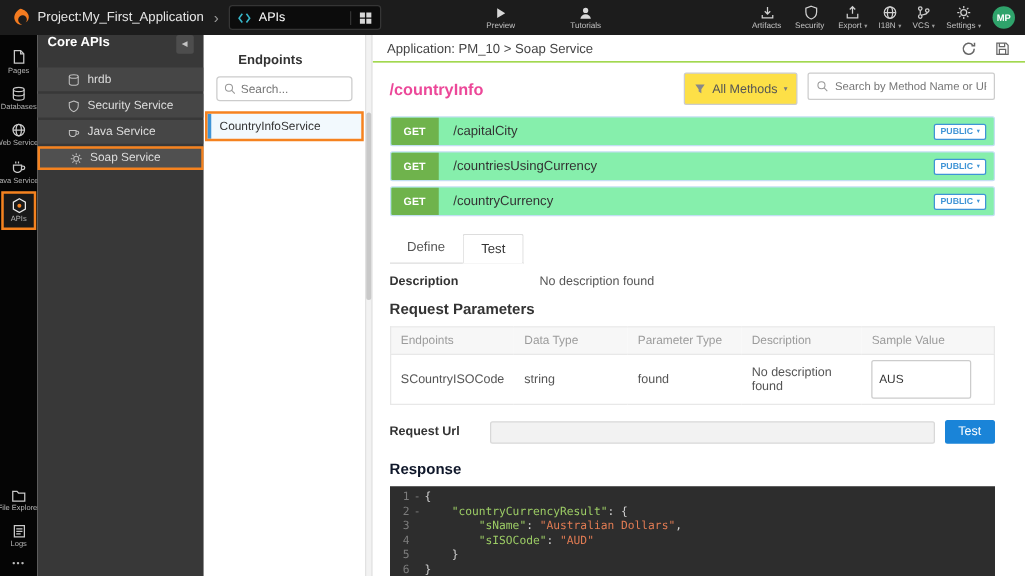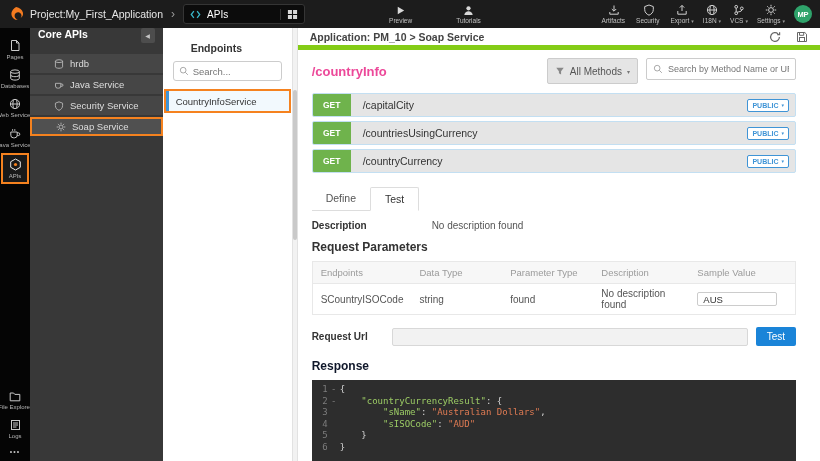--- a/index.html
+++ b/index.html
@@ -47,53 +47,53 @@
   .ep-search{margin:0 10px;height:20px;border:1px solid #ccc;border-radius:3px;display:flex;align-items:center;padding:0 5px;gap:4px;background:#fff}
   .ep-search input{border:0;outline:0;width:100%;font-size:9.5px;color:#555;font-family:inherit}
   .ep-item{margin:10px 3px 0;height:20px;display:flex;align-items:center;padding-left:7px;font-size:9.5px;color:#333;background:#f2f9fd;border-left:3px solid #3f94d6;outline:2px solid #f5821f;cursor:pointer}
 
   
   .splitter{flex:0 0 6px;background:#f2f2f2;border-left:1px solid #e2e2e2;border-right:1px solid #e2e2e2;position:relative}
   .split-thumb{position:absolute;left:0;top:62px;width:4px;height:150px;background:#c9c9c9;border-radius:2px;cursor:grab}
 
   
   .main{flex:1;min-width:0;display:flex;flex-direction:column;background:#fff}
-  .crumb{flex:0 0 22px;border-bottom:5px solid #84cc16;display:flex;align-items:center;padding:0 12px;font-size:10.5px;color:#444;font-weight:bold}
+  .crumb{flex:0 0 22px;border-bottom:1px solid #84cc16;display:flex;align-items:center;padding:0 12px;font-size:10.5px;color:#444;font-weight:normal}
   .crumb-acts{margin-left:auto;display:flex;gap:15px;align-items:center}
   .crumb-acts span{cursor:pointer;display:flex}
   .content{flex:1;min-height:0;padding:6px 24px 0 14px;display:flex;flex-direction:column;overflow:hidden}
   .svc-head{display:flex;align-items:center;margin:2px 0 9px}
   .svc-title{font-size:13px;color:#ec4899;font-weight:bold}
   .filters{margin-left:auto;display:flex;gap:8px}
-  .dd{height:22px;border:1px solid #ccc;border-radius:2px;background:#e5e5e5;display:flex;align-items:center;gap:5px;padding:12px 7px;font-size:10px;color:#555;cursor:pointer}
+  .dd{height:22px;border:1px solid #ccc;border-radius:2px;background:#fde047;display:flex;align-items:center;gap:5px;padding:12px 7px;font-size:10px;color:#555;cursor:pointer}
   .dd .dd-caret{font-size:6px;color:#777}
   .searchbox{height:22px;width:150px;border:1px solid #ccc;border-radius:2px;display:flex;align-items:center;gap:5px;padding:0 6px;background:#fff}
   .searchbox input{border:0;outline:0;font-size:9px;width:100%;color:#555;font-family:inherit}
 
-  .ep-row{height:24px;background:#e5e5e5;border:1px solid #c3dff2;border-radius:2px;display:flex;align-items:center;margin-bottom:4px;overflow:hidden;cursor:pointer}
+  .ep-row{height:24px;background:#86efac;border:1px solid #c3dff2;border-radius:2px;display:flex;align-items:center;margin-bottom:4px;overflow:hidden;cursor:pointer}
   .m-get{width:38px;align-self:stretch;background:#6fb34c;color:#fff;font-size:8.5px;font-weight:bold;display:flex;align-items:center;justify-content:center;cursor:pointer}
   .ep-path{font-size:10.5px;color:#333;margin-left:12px}
   .pub{margin-left:auto;margin-right:6px;border:1px solid #3f94d6;color:#3f94d6;background:#fff;font-size:7px;font-weight:bold;padding:2px 4px;border-radius:2px;display:flex;gap:3px;align-items:center;cursor:pointer}
   .pub .dd-caret{font-size:5px}
 
   .tabsbar{display:flex;margin-top:10px}
   .tabs{display:inline-flex;border-bottom:1px solid #ddd}
   .tab{font-size:10.5px;color:#555;padding:5px 14px;cursor:pointer}
   .tab.active{background:#fff;border:1px solid #ddd;border-bottom:1px solid #fff;margin-bottom:-1px;border-radius:2px 2px 0 0;color:#333}
 
   .desc{display:flex;margin-top:9px;font-size:10px}
   .desc .lb{width:120px;font-weight:bold;color:#333}
   .desc .vl{color:#555}
 
   .sec-title{font-size:12px;color:#333;font-weight:bold;margin-top:9px}
   table{width:100%;border-collapse:collapse;margin-top:7px;border:1px solid #e8e8e8}
   th{background:#f7f7f7;color:#9b9b9b;font-size:9.5px;font-weight:normal;text-align:left;padding:5px 8px;border-bottom:1px solid #e8e8e8}
   td{font-size:10px;color:#555;padding:4px 8px}
   .c1{width:20%}.c2{width:19%}.c3{width:19%}.c4{width:20%}.c5{width:22%}
-  .sv-input{width:80px;height:14px;border:1px solid #ccc;border-radius:2px;font-size:9.5px;color:#333;padding:0 5px;outline:none;font-family:inherit}
+  .sv-input{width:80px;height:31px;border:1px solid #ccc;border-radius:2px;font-size:9.5px;color:#333;padding:0 5px;outline:none;font-family:inherit}
 
   .requrl{display:flex;align-items:center;margin-top:12px}
   .requrl .lb{width:80px;font-size:10px;font-weight:bold;color:#333}
   .url-input{flex:1;height:18px;background:#f2f2f2;border:1px solid #d8d8d8;border-radius:2px;font-size:9.5px;padding:0 6px;color:#555;outline:none;margin-right:8px;font-family:inherit}
   .test-btn{background:#1a84d8;color:#fff;border:0;font-size:10px;padding:4px 11px;border-radius:2px;cursor:pointer;font-family:inherit}
 
   .resp-title{font-size:12px;color:#0f172a;font-weight:bold;margin-top:13px}
   .editor{margin-top:7px;background:#2d2d2d;flex:1;min-height:0;padding-top:4px;font-family:"DejaVu Sans Mono",monospace;overflow:hidden}
   .cl{display:flex;font-size:9px;line-height:11.5px}
   .gut{flex:0 0 16px;text-align:right;color:#7c7c7c}
@@ -312,34 +312,34 @@
         <span>
           <svg width="10" height="10" viewBox="0 0 12 12" fill="none" stroke="#c0c0c0">
               <ellipse cx="6" cy="2.6" rx="4.3" ry="1.7"></ellipse>
               <path d="M1.7 2.6v6.8c0 .9 1.9 1.7 4.3 1.7s4.3-.8 4.3-1.7V2.6"></path>
             </svg>
         </span>
         <span>hrdb</span>
       </div>
       <div class="cp-item">
         <span>
+          <svg width="10" height="10" viewBox="0 0 12 12">
+              <path d="M6 1l4.3 1.6v2.9c0 2.8-1.8 4.7-4.3 5.7-2.5-1-4.3-2.9-4.3-5.7V2.6z" fill="none" stroke="#c0c0c0"></path>
+            </svg>
+        </span>
+        <span>Security Service</span>
+      </div>
+      <div class="cp-item">
+        <span>
           <svg width="10" height="10" viewBox="0 0 12 12" fill="none" stroke="#c0c0c0">
               <path d="M1.8 4h6.4v3.2a2.6 2.6 0 0 1-2.6 2.6H4.4a2.6 2.6 0 0 1-2.6-2.6z"></path>
               <path d="M8.2 4.8h1.2a1.4 1.4 0 0 1 0 2.8H8.2"></path>
             </svg>
         </span>
         <span>Java Service</span>
-      </div>
-      <div class="cp-item">
-        <span>
-          <svg width="10" height="10" viewBox="0 0 12 12">
-              <path d="M6 1l4.3 1.6v2.9c0 2.8-1.8 4.7-4.3 5.7-2.5-1-4.3-2.9-4.3-5.7V2.6z" fill="none" stroke="#c0c0c0"></path>
-            </svg>
-        </span>
-        <span>Security Service</span>
       </div>
       <div class="cp-item selected">
         <span>
           <svg width="10" height="10" viewBox="0 0 12 12" fill="none" stroke="#c0c0c0">
               <circle cx="6" cy="6" r="2.4"></circle>
               <path d="M6 .8v1.7M6 9.5v1.7M.8 6h1.7M9.5 6h1.7M2.3 2.3l1.2 1.2M8.5 8.5l1.2 1.2M9.7 2.3L8.5 3.5M3.5 8.5L2.3 9.7"></path>
             </svg>
         </span>
         <span>Soap Service</span>
       </div>

